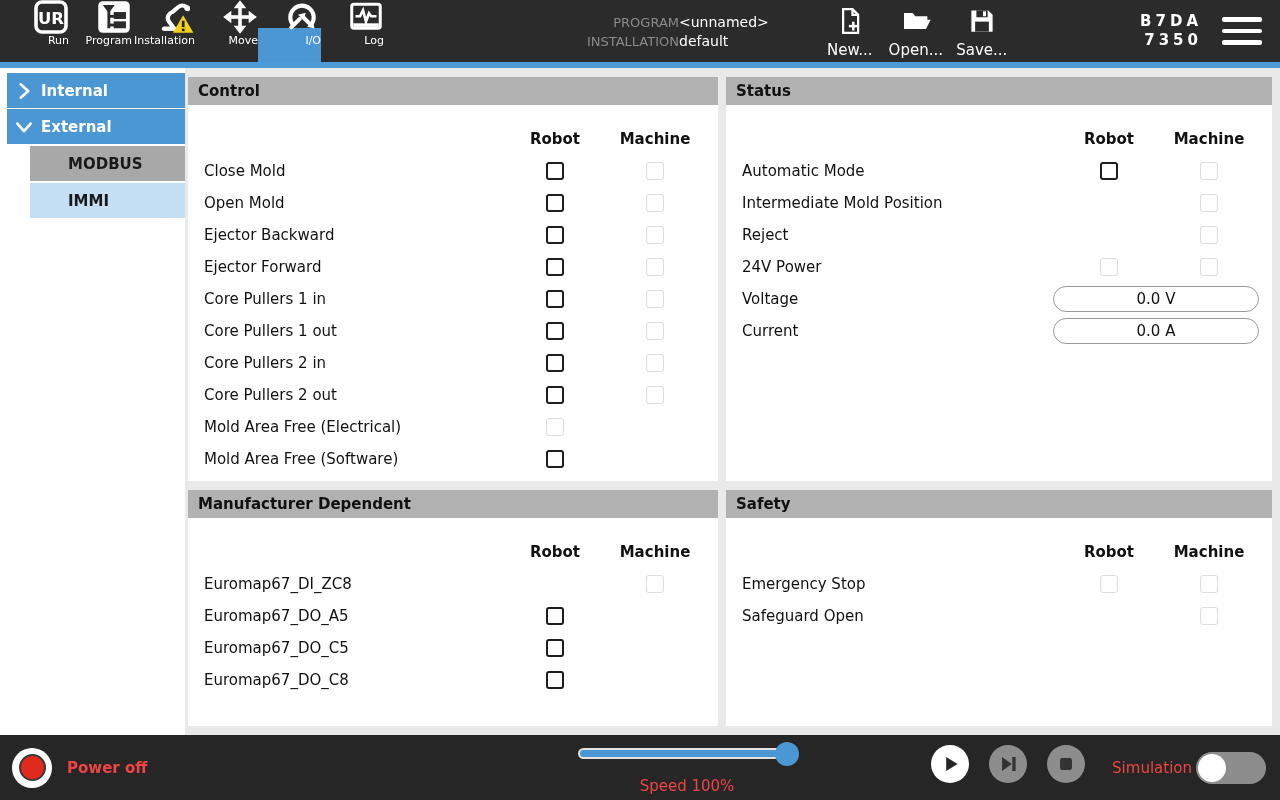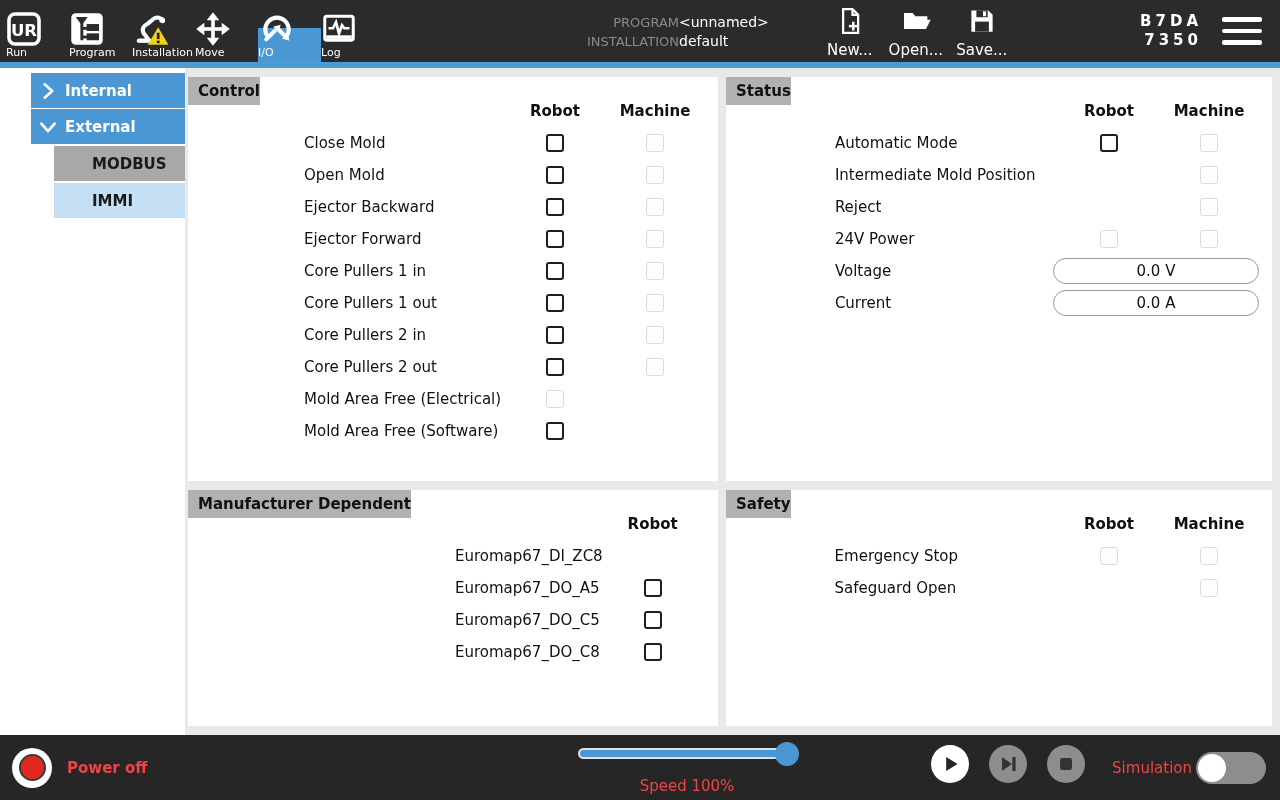--- a/index.html
+++ b/index.html
@@ -2,49 +2,49 @@
 <html><head>
 <meta charset="utf-8">
 <style>
   * { margin:0; padding:0; box-sizing:border-box; }
   html,body { width:1280px; height:800px; overflow:hidden; }
   body { font-family:"DejaVu Sans","Liberation Sans",sans-serif; background:#e9e9e9; }
 
   
   .topbar { height:62px; background:#2b2b2b; display:flex; align-items:stretch; position:relative; }
   .tabs { display:flex; padding-left:6px; }
-  .tab { width:63px; display:flex; flex-direction:column; align-items:flex-start; justify-content:flex-end; padding-bottom:3px; cursor:pointer;margin-top:28px; }
+  .tab { width:63px; display:flex; flex-direction:column; align-items:flex-end; justify-content:flex-end; padding-bottom:15px; cursor:pointer;margin-top:28px; }
   .tab .ticon { flex:1; display:flex; align-items:center; justify-content:center; }
   .tab-label { font-size:11px; color:#fff; line-height:12px; }
   .tab.active { background:#4b97d3; }
   .prog-block { margin-left:185px; display:flex; flex-direction:column; justify-content:center; gap:3px; }
   .prog-line { display:flex; align-items:baseline; }
   .prog-key { width:110px; text-align:right; color:#8a8a8a; font-size:13px; }
   .prog-val { color:#fff; font-size:14px; white-space:nowrap; }
   .file-actions { display:flex; margin-left:55px; gap:14px; align-items:stretch; }
   .fbtn { width:52px; display:flex; flex-direction:column; align-items:center; justify-content:flex-end; padding-bottom:3px; cursor:pointer; }
   .fbtn .ticon { flex:1; display:flex; align-items:center; justify-content:center; }
   .fbtn span { font-size:15px; color:#fff; }
   .right-group { margin-left:auto; display:flex; align-items:center; }
   .robot-id { text-align:right; color:#fff; font-weight:bold; font-size:15px; letter-spacing:4px; line-height:19px; }
   .hamburger { margin:0 18px 0 20px; display:flex; flex-direction:column; gap:7px; cursor:pointer; }
   .hamburger i { display:block; width:40px; height:4.5px; background:#fff; border-radius:2px; }
   .blue-strip { height:6px; background:#4c9bd6; }
 
   
   .content { height:667px; display:flex; background:#e9e9e9; }
-  .sidebar { width:185px; background:#fff; padding-top:5px; flex-shrink:0;padding-left:24px; }
+  .sidebar { width:185px; background:#fff; padding-top:5px; flex-shrink:0; }
   .side-group { height:35px; margin:0 0 1px 7px; background:#4b97d3; color:#fff; font-weight:bold; font-size:15px; display:flex; align-items:center; cursor:pointer; }
   .side-group .chev { width:34px; display:flex; justify-content:center; align-items:center; }
   .side-child { height:35px; margin:2px 0 0 30px; font-weight:bold; font-size:15px; color:#1a1a1a; display:flex; align-items:center; padding-left:38px; cursor:pointer; }
   .side-child.gray { background:#a8a8a8; }
   .side-child.sel { background:#c5e0f5; }
 
   .main { flex:1; display:grid; grid-template-columns:530px 1fr; grid-template-rows:404px 1fr; gap:9px 8px; padding:9px 8px 9px 3px; }
-  .panel { background:#fff; display:flex; overflow:hidden;gap:28px; }
+  .panel { background:#fff; display:flex; flex-direction:column; overflow:hidden; }
   .panel-header { height:28px; background:#b1b1b1; flex-shrink:0; display:flex; align-items:center; padding-left:10px; font-weight:bold; font-size:15px; color:#111; }
   .panel-body { flex:1; padding:18px 13px 0 16px; }
   .hdr-row, .io-row { display:flex; align-items:center; height:32px; }
   .hdr-spacer { flex:1; }
   .col-hdr { width:100px; text-align:center; font-weight:bold; font-size:15px; color:#111; }
   .row-label { flex:1; font-size:15px; color:#111; white-space:nowrap; }
   .cell { width:100px; display:flex; justify-content:center; align-items:center; }
   .cb { width:18px; height:18px; border-radius:3px; background:#fff; }
   .cb.active { border:2px solid #1f1f1f; }
   .cb.inactive { border:1px solid #dcdcdc; background:#fefefe; }

